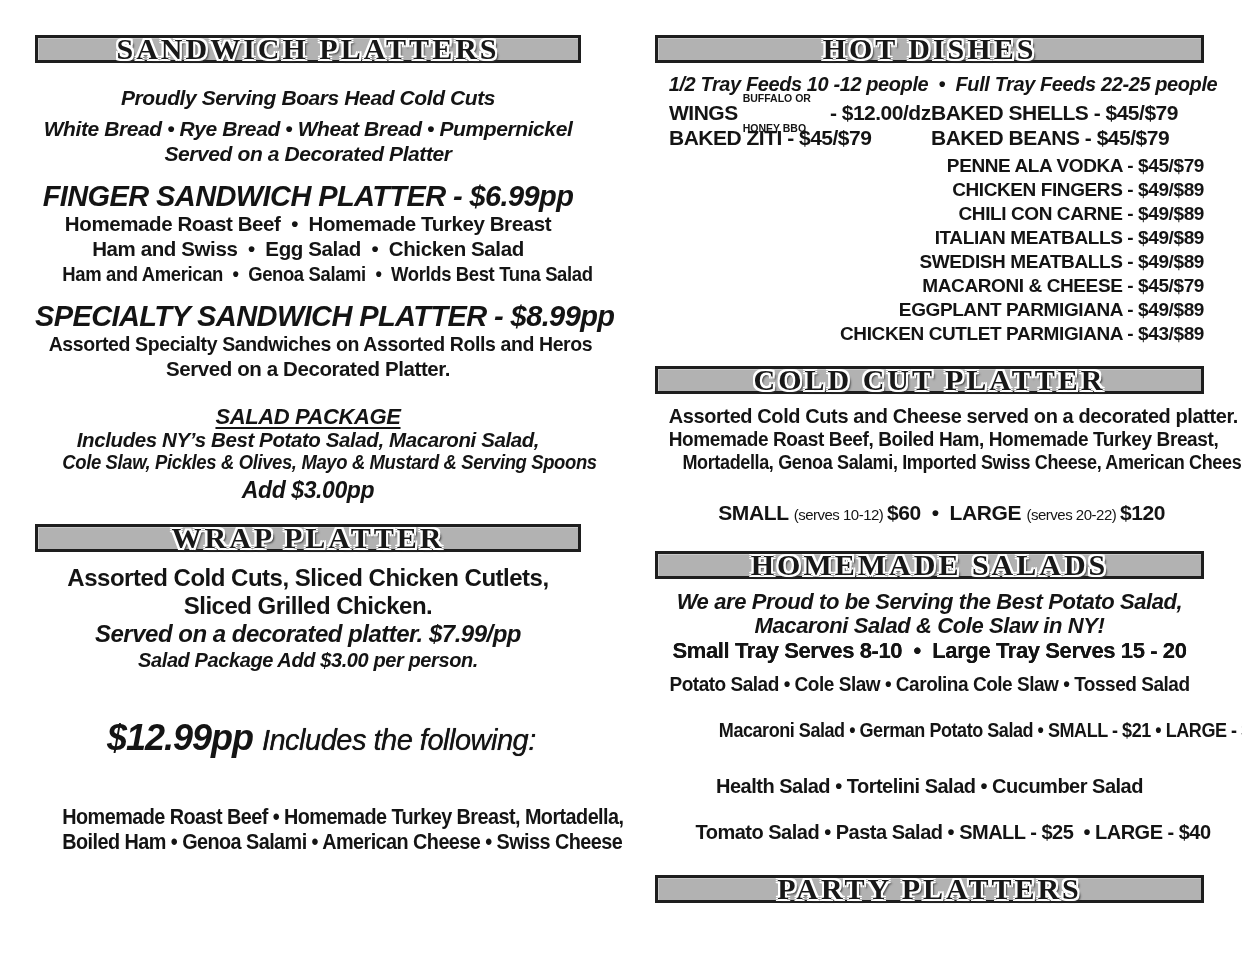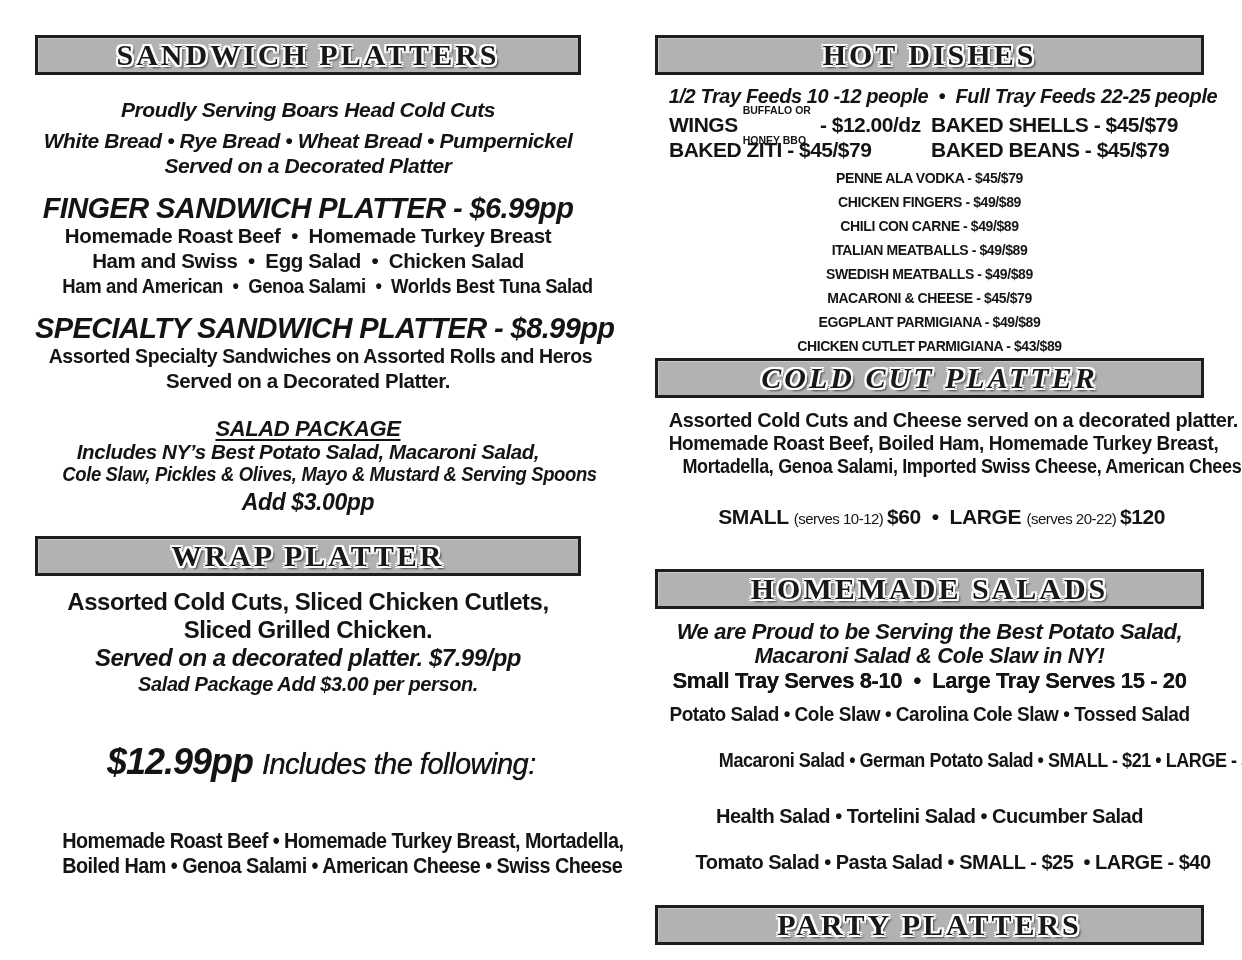--- a/index.html
+++ b/index.html
@@ -7,21 +7,21 @@
   body {
     width:1242px; height:960px; position:relative; overflow:hidden;
     font-family:"Liberation Sans", sans-serif; color:#141414;
   }
   .col { position:absolute; top:35px; }
   #col-left  { left:35px;  width:546px; }
   #col-right { left:655px; width:549px; }
 
   
   .bar {
-    height:40px; border:3px solid #1e1e1e; background:#b2b2b2;
+    height:28px; border:3px solid #1e1e1e; background:#b2b2b2;
     display:flex; align-items:center; justify-content:center;
     box-shadow: inset 1px 1px 0 rgba(255,255,255,.3);
   }
   .bar-text {
     font-family:"Liberation Serif", serif; font-weight:700; font-size:30px;
     letter-spacing:3px; color:#181818; white-space:pre;
     text-shadow:
       -2px -2px 0 #ffffff, 2px -2px 0 #ffffff, -2px 2px 0 #ffffff, 2px 2px 0 #ffffff,
       -2px 0 0 #ffffff, 2px 0 0 #ffffff, 0 -2px 0 #ffffff, 0 2px 0 #ffffff,
       3px 3px 2px rgba(45,45,45,.85);
@@ -55,31 +55,31 @@
   .cb-includes  { font-size:29px; font-style:italic; font-weight:400; text-shadow:0 0 .7px #141414; letter-spacing:-0.5px; }
   .cb-item      { font-size:22px; line-height:25px; letter-spacing:-0.6px; }
   .cb-item-first{ margin-top:5px; }
 
   
   .hot-sub   { margin-top:10px; font-size:21px; line-height:22px; }
   .hot-grid  { margin-top:5px; padding-left:14px; }
   .hot-row   { display:flex; align-items:center; height:25px; }
   .hot-cell1 { width:262px; display:flex; align-items:center; font-weight:700; font-size:21px; letter-spacing:-0.5px; white-space:pre; }
   .hot-cell2 { font-weight:700; font-size:21px; letter-spacing:-0.5px; white-space:pre; }
-  .wings-qual{ font-weight:700; font-size:10.5px; line-height:10px; letter-spacing:0; margin:0 9px 0 5px; text-align:left; }
-  .hot-item  { font-size:14px; line-height:24px; font-weight:700; }
+  .wings-qual{ font-weight:700; font-size:10.5px; line-height:10px; letter-spacing:0; margin:0 19px 0 5px; text-align:left; }
+  .hot-item  { font-size:19px; line-height:24px; font-weight:700;text-align:right; }
   .hot-items { margin-top:4px; }
-  .bar-cc    { margin-top:0;font-style:italic; }
+  .bar-cc    { margin-top:20px; }
   .cc-line1  { margin-top:10px; font-size:21px; line-height:24px; }
   .cc-line   { font-size:20px; line-height:23px; }
   .cc-size   { margin-top:3px; line-height:24px; }
   .cc-size .lbl { font-weight:700; font-size:21px; }
   .cc-size .srv { font-weight:400; font-size:15px; letter-spacing:-0.5px; }
   .cc-size .prc { font-weight:700; font-size:21px; }
-  .bar-sal   { margin-top:14px; }
+  .bar-sal   { }
   .sal-tag   { margin-top:11px; font-size:22px; line-height:24px; }
   .sal-tag2  { font-size:22px; line-height:24px; }
   .tray-info { font-size:22px; line-height:25px;font-weight:bold; }
   .sal-group { margin-top:10px; }
   .sal-line  { font-size:20px; line-height:23px; font-weight:700; letter-spacing:-0.5px; }
   .bar-party { margin-top:8px; }
 </style>
 </head>
 <body>
 

